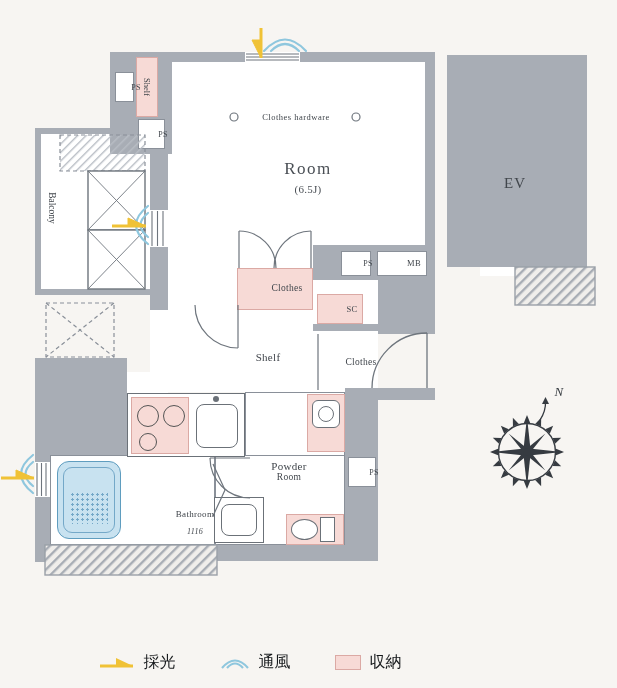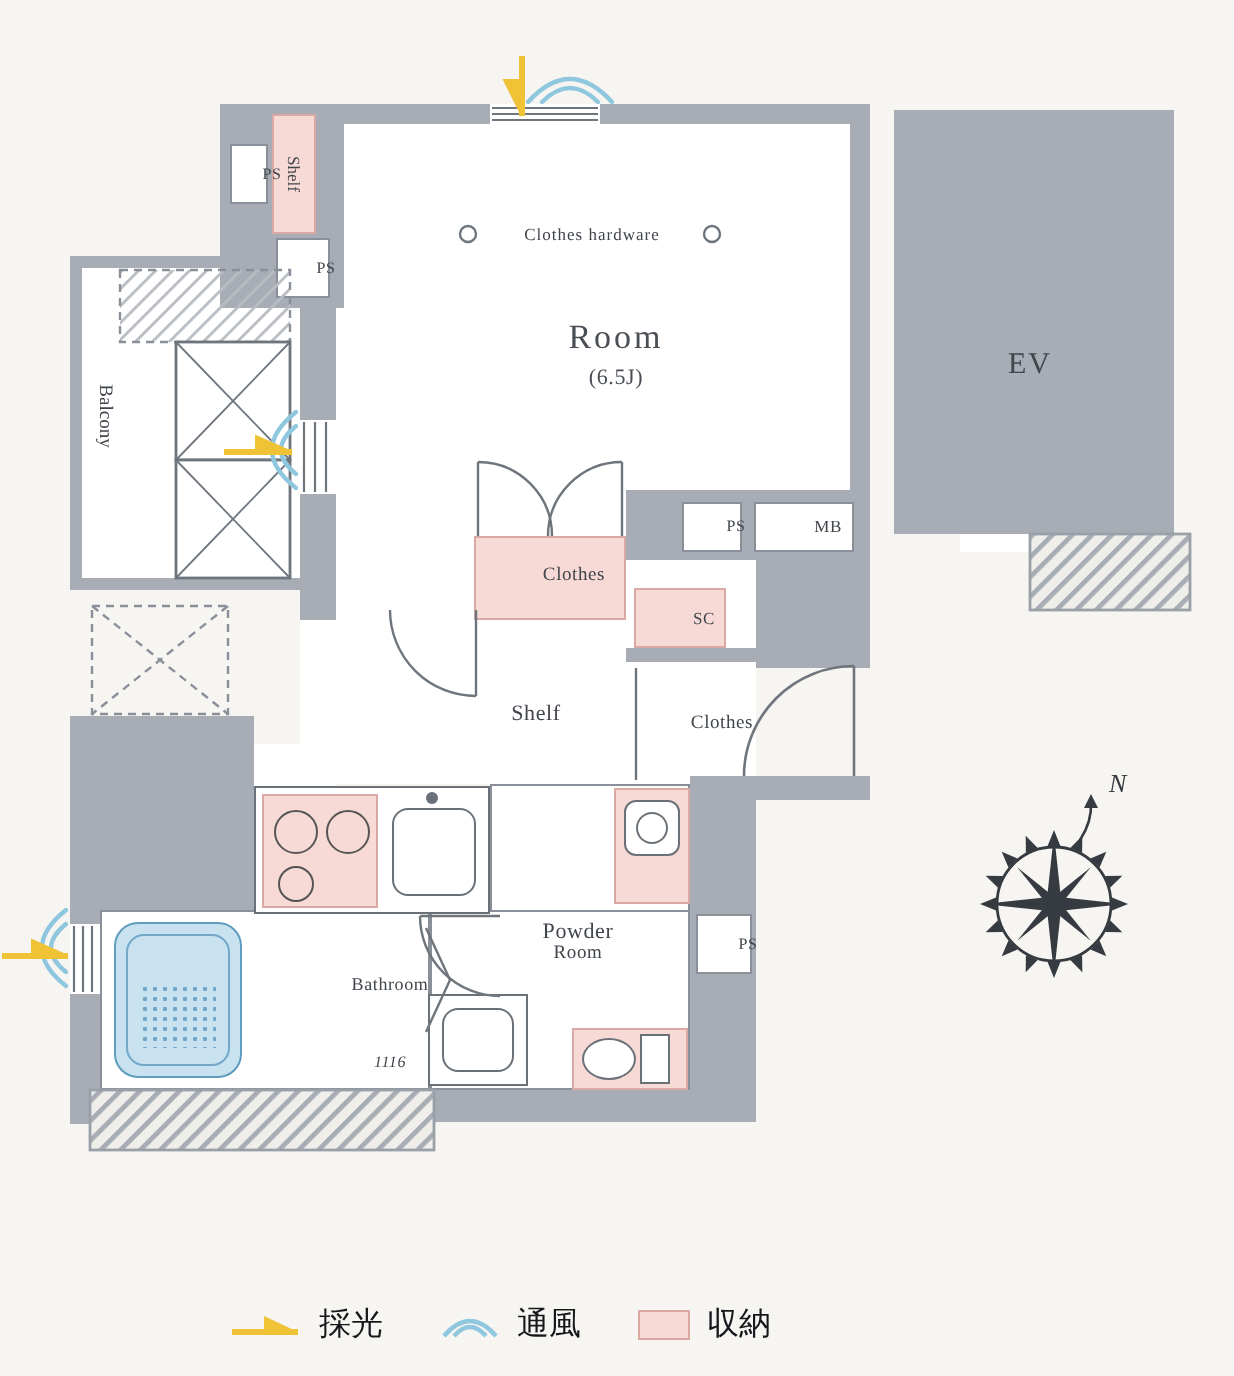--- a/index.html
+++ b/index.html
@@ -9,21 +9,21 @@
   .floor{position:absolute;background:#ffffff;box-sizing:border-box;}
   .bordered{border:1.5px solid #8a9099;}
   .inset{position:absolute;background:#ffffff;border:1px solid #8a9099;box-sizing:border-box;z-index:3;}
   .pink{position:absolute;background:#f7dad6;border:1.5px solid #dba9a4;box-sizing:border-box;z-index:3;}
   .fix{position:absolute;box-sizing:border-box;z-index:4;}
   .lbl{position:absolute;transform:translate(-50%,-50%);color:#41464c;white-space:nowrap;z-index:6;
        letter-spacing:0.3px;margin-left:12px;}
   .vlbl{position:absolute;writing-mode:vertical-rl;transform:translate(-50%,-50%);color:#41464c;z-index:6;}
   svg.overlay{position:absolute;left:0;top:0;z-index:5;pointer-events:none;}
   .legend{position:absolute;left:0;top:652px;width:500px;display:flex;justify-content:center;
-          align-items:center;gap:28px;font-size:16px;color:#15181b;z-index:6;}
+          align-items:center;gap:44px;font-size:16px;color:#15181b;z-index:6;}
   .legend-item{display:flex;align-items:center;gap:9px;}
   .dots{background-image:radial-gradient(#74a8c8 1px, transparent 1.3px);background-size:5px 5px;}
 </style>
 </head>
 <body>
 
 <div id="stage">
 
   <div class="floor" style="left:168px;top:62px;width:257px;height:188px;"></div>
   <div class="floor" style="left:150px;top:250px;width:163px;height:142px;"></div>
@@ -221,21 +221,21 @@
   <div class="lbl" style="left:296px;top:189px;font-size:11px;color:#4a4f55;">(6.5J)</div>
   <div class="lbl" style="left:503px;top:183px;font-size:15px;letter-spacing:1px;">EV</div>
   <div class="lbl" style="left:356px;top:263px;font-size:8px;">PS</div>
   <div class="lbl" style="left:402px;top:263px;font-size:8.5px;">MB</div>
   <div class="lbl" style="left:275px;top:288px;font-size:9.5px;">Clothes</div>
   <div class="lbl" style="left:340px;top:309px;font-size:8.5px;">SC</div>
   <div class="lbl" style="left:256px;top:357px;font-size:11px;">Shelf</div>
   <div class="lbl" style="left:349px;top:362px;font-size:9.5px;">Clothes</div>
   <div class="lbl" style="left:277px;top:466px;font-size:11px;">Powder</div>
   <div class="lbl" style="left:277px;top:477px;font-size:9.5px;">Room</div>
-  <div class="lbl" style="left:183px;top:492px;font-size:9px;">Bathroom</div>
+  <div class="lbl" style="left:183px;top:514px;font-size:9px;">Bathroom</div>
   <div class="lbl" style="left:183px;top:531px;font-size:8px;font-style:italic;">1116</div>
   <div class="lbl" style="left:362px;top:472px;font-size:8px;">PS</div>
   <div class="lbl" style="left:547px;top:392px;font-size:13px;font-style:italic;color:#363b41;">N</div>
 
   <div class="legend">
     <div class="legend-item">
       <svg width="36" height="12">
         <line x1="1" y1="9" x2="34" y2="9" stroke="#f0c236" stroke-width="3"></line>
         <polygon points="17,1 34,9 17,9" fill="#f0c236"></polygon>
       </svg>

